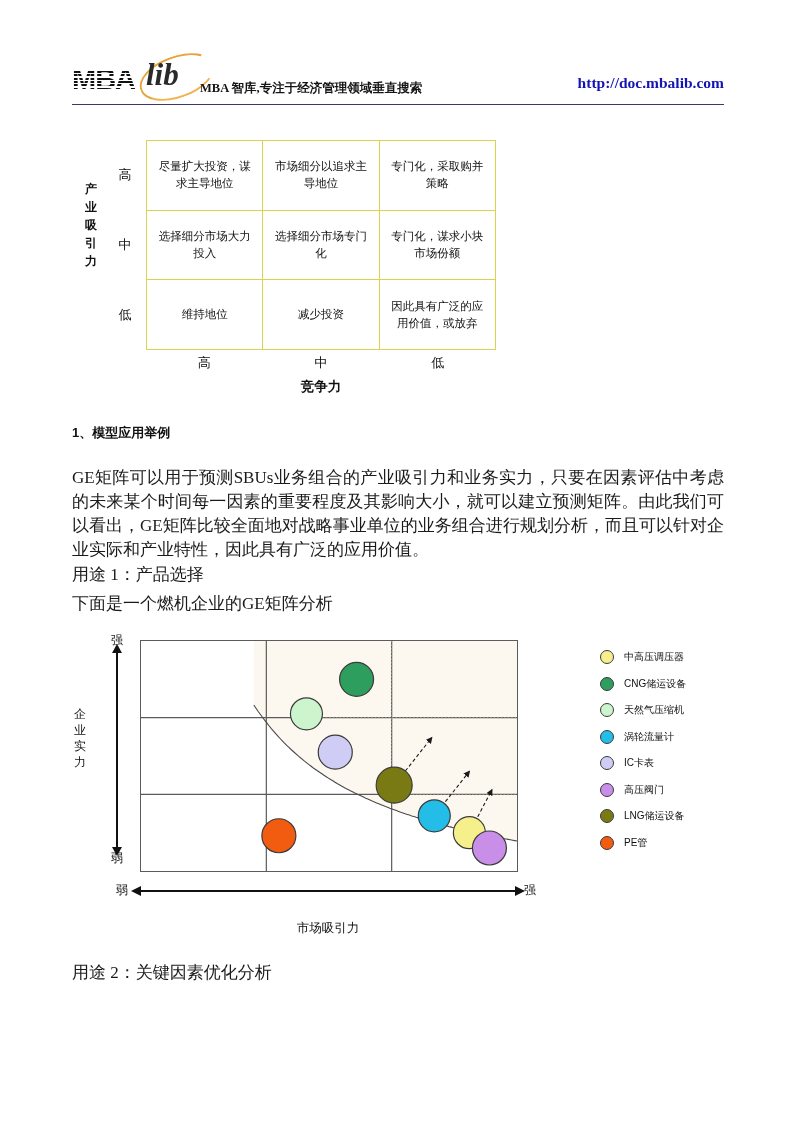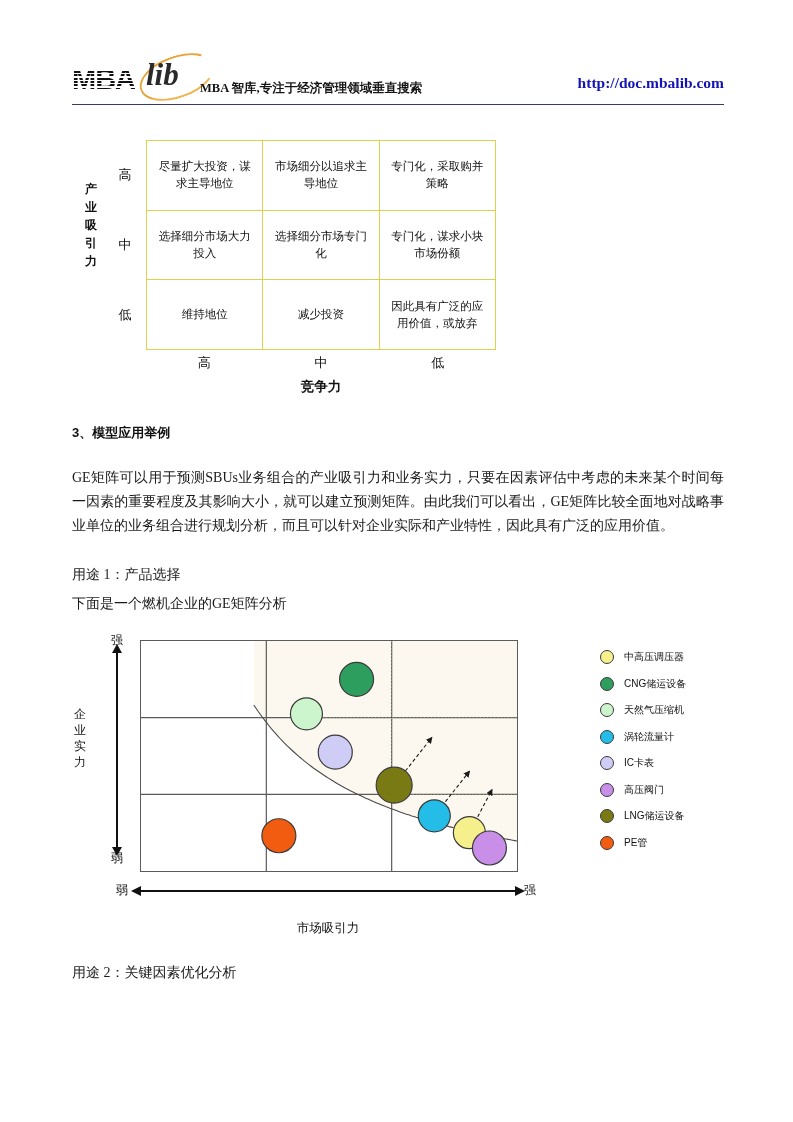--- a/index.html
+++ b/index.html
@@ -194,21 +194,21 @@
     font-family: "Liberation Sans", "DejaVu Sans", sans-serif;
     font-weight: bold;
     font-size: 13px;
     color: #111;
   }
   .para {
     position: absolute;
     left: 72px;
     width: 652px;
     font-family: "Liberation Serif", "DejaVu Serif", serif;
-    font-size: 14px;
+    font-size: 17px;
     line-height: 24px;
     color: #1a1a1a;
     text-align: justify;
   }
   .para-main { top: 466px; }
   .para-use1 { top: 549px; margin-top: 14px; }
   .para-use1b { top: 592px; }
   .para-use2 { top: 961px; }
 
   
@@ -381,21 +381,21 @@
     </table>
 
   <div class="matrix-collabels">
     <div class="matrix-collabel">高</div>
     <div class="matrix-collabel">中</div>
     <div class="matrix-collabel">低</div>
   </div>
   <div class="matrix-xlabel">竞争力</div>
 </div>
 
-<div class="section-heading">3、模型应用举例</div>
+<div class="section-heading">1、模型应用举例</div>
 <div class="para para-main">GE矩阵可以用于预测SBUs业务组合的产业吸引力和业务实力，只要在因素评估中考虑的未来某个时间每一因素的重要程度及其影响大小，就可以建立预测矩阵。由此我们可以看出，GE矩阵比较全面地对战略事业单位的业务组合进行规划分析，而且可以针对企业实际和产业特性，因此具有广泛的应用价值。</div>
 <div class="para para-use1">用途 1：产品选择</div>
 <div class="para para-use1b">下面是一个燃机企业的GE矩阵分析</div>
 <div class="para para-use2">用途 2：关键因素优化分析</div>
 
 <div class="chart">
 
   <div class="chart-ytop">强</div>
   <div class="chart-ybot">弱</div>
   <div class="chart-ylabel">企业实力</div>

